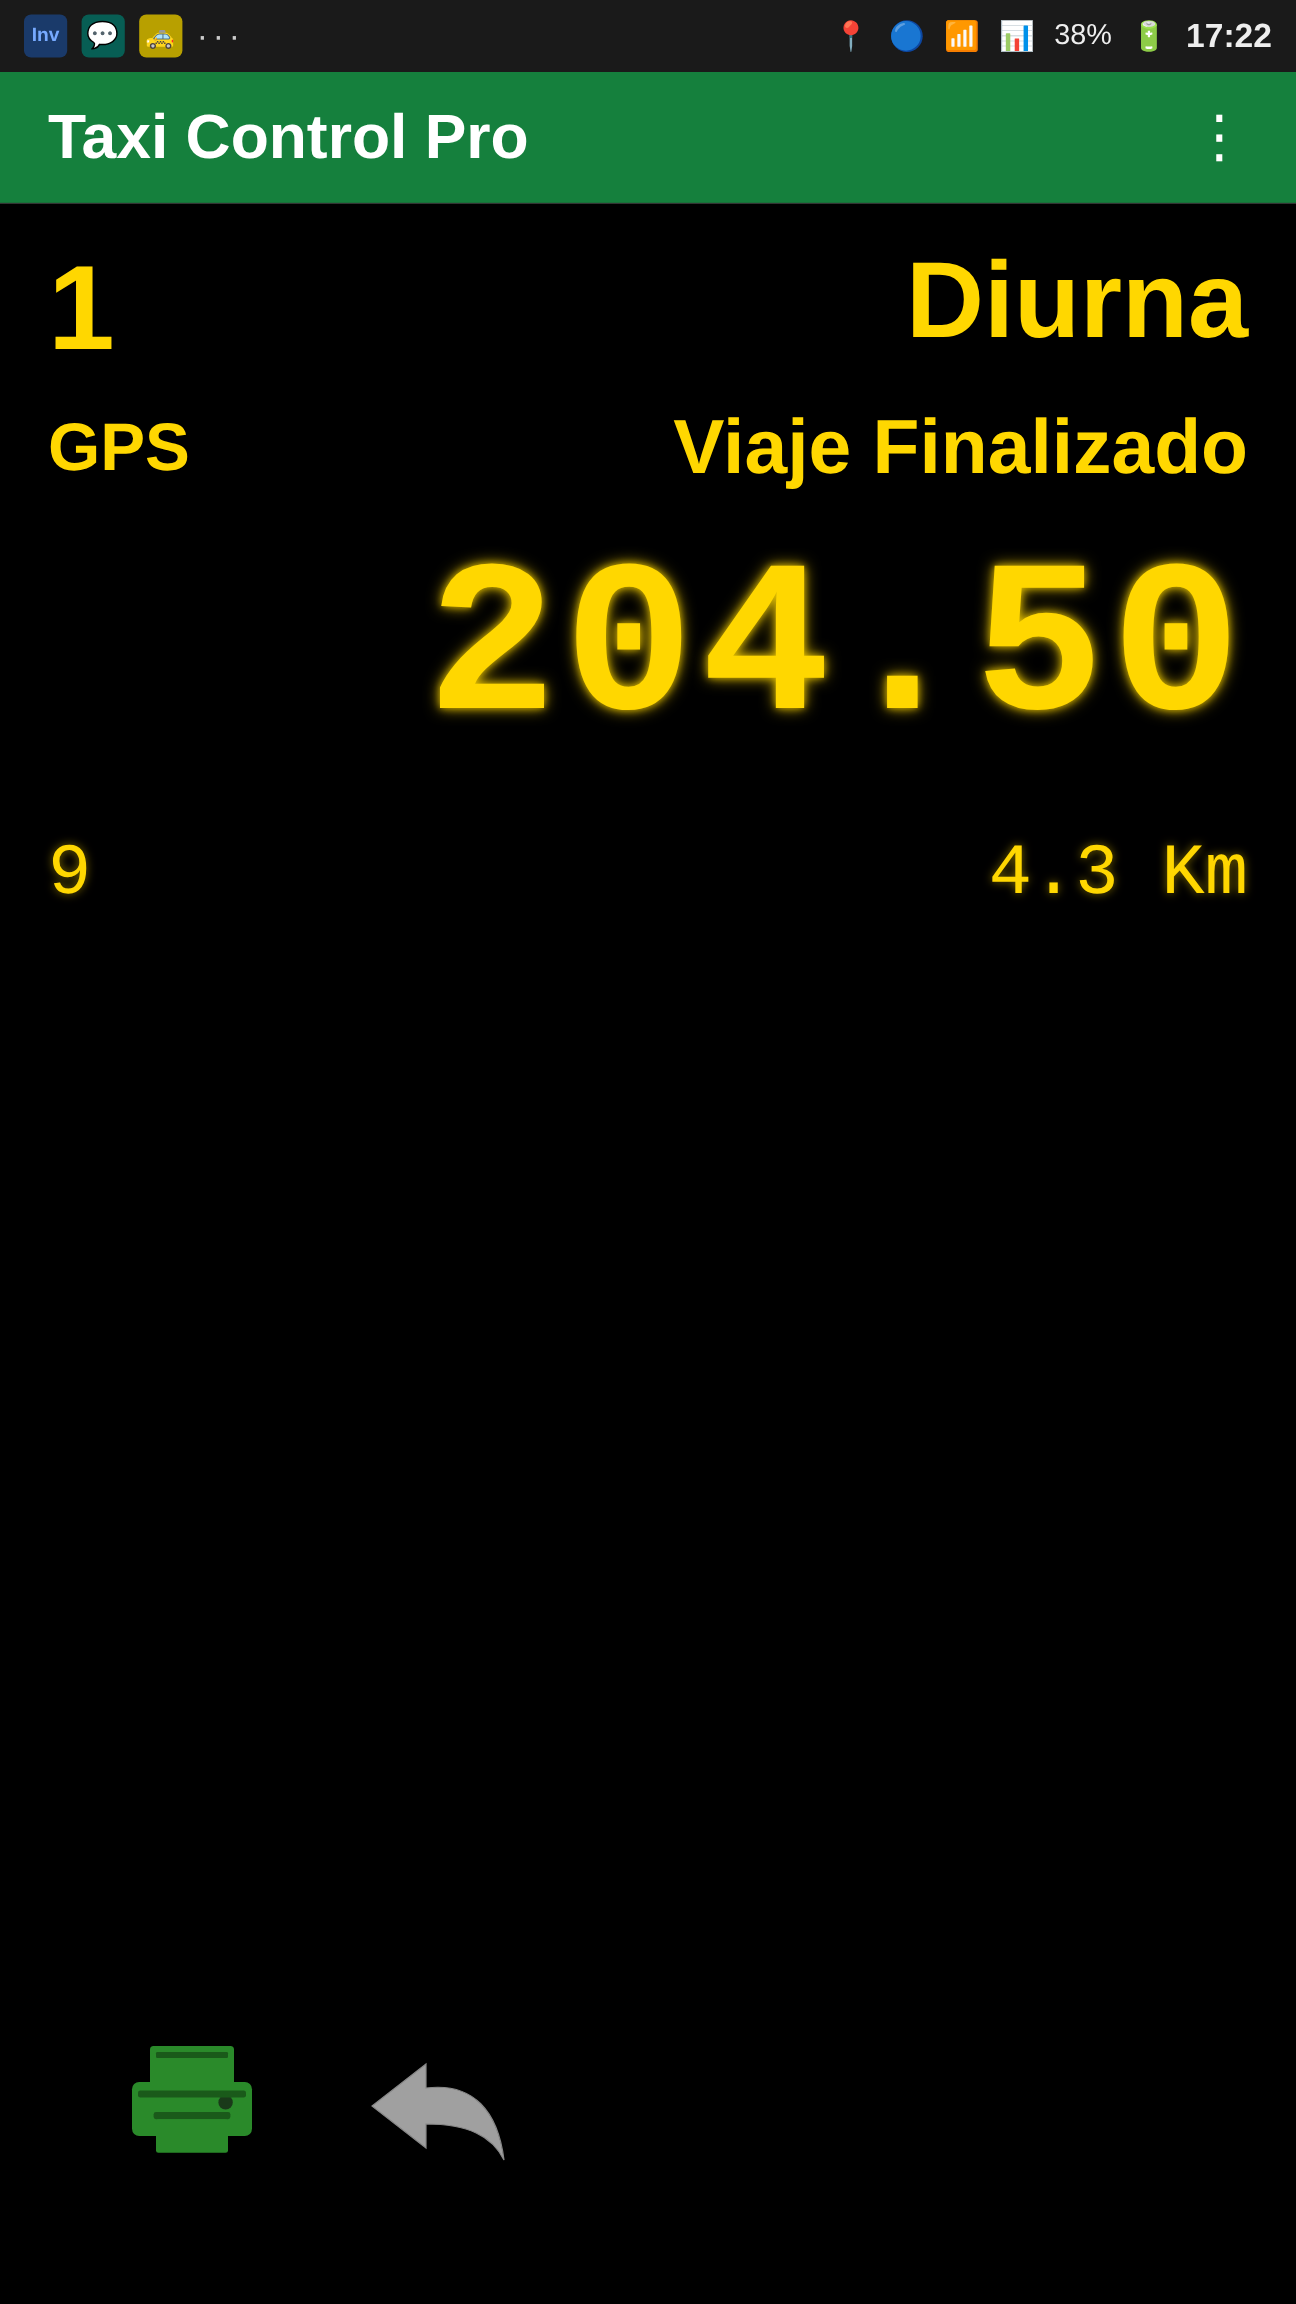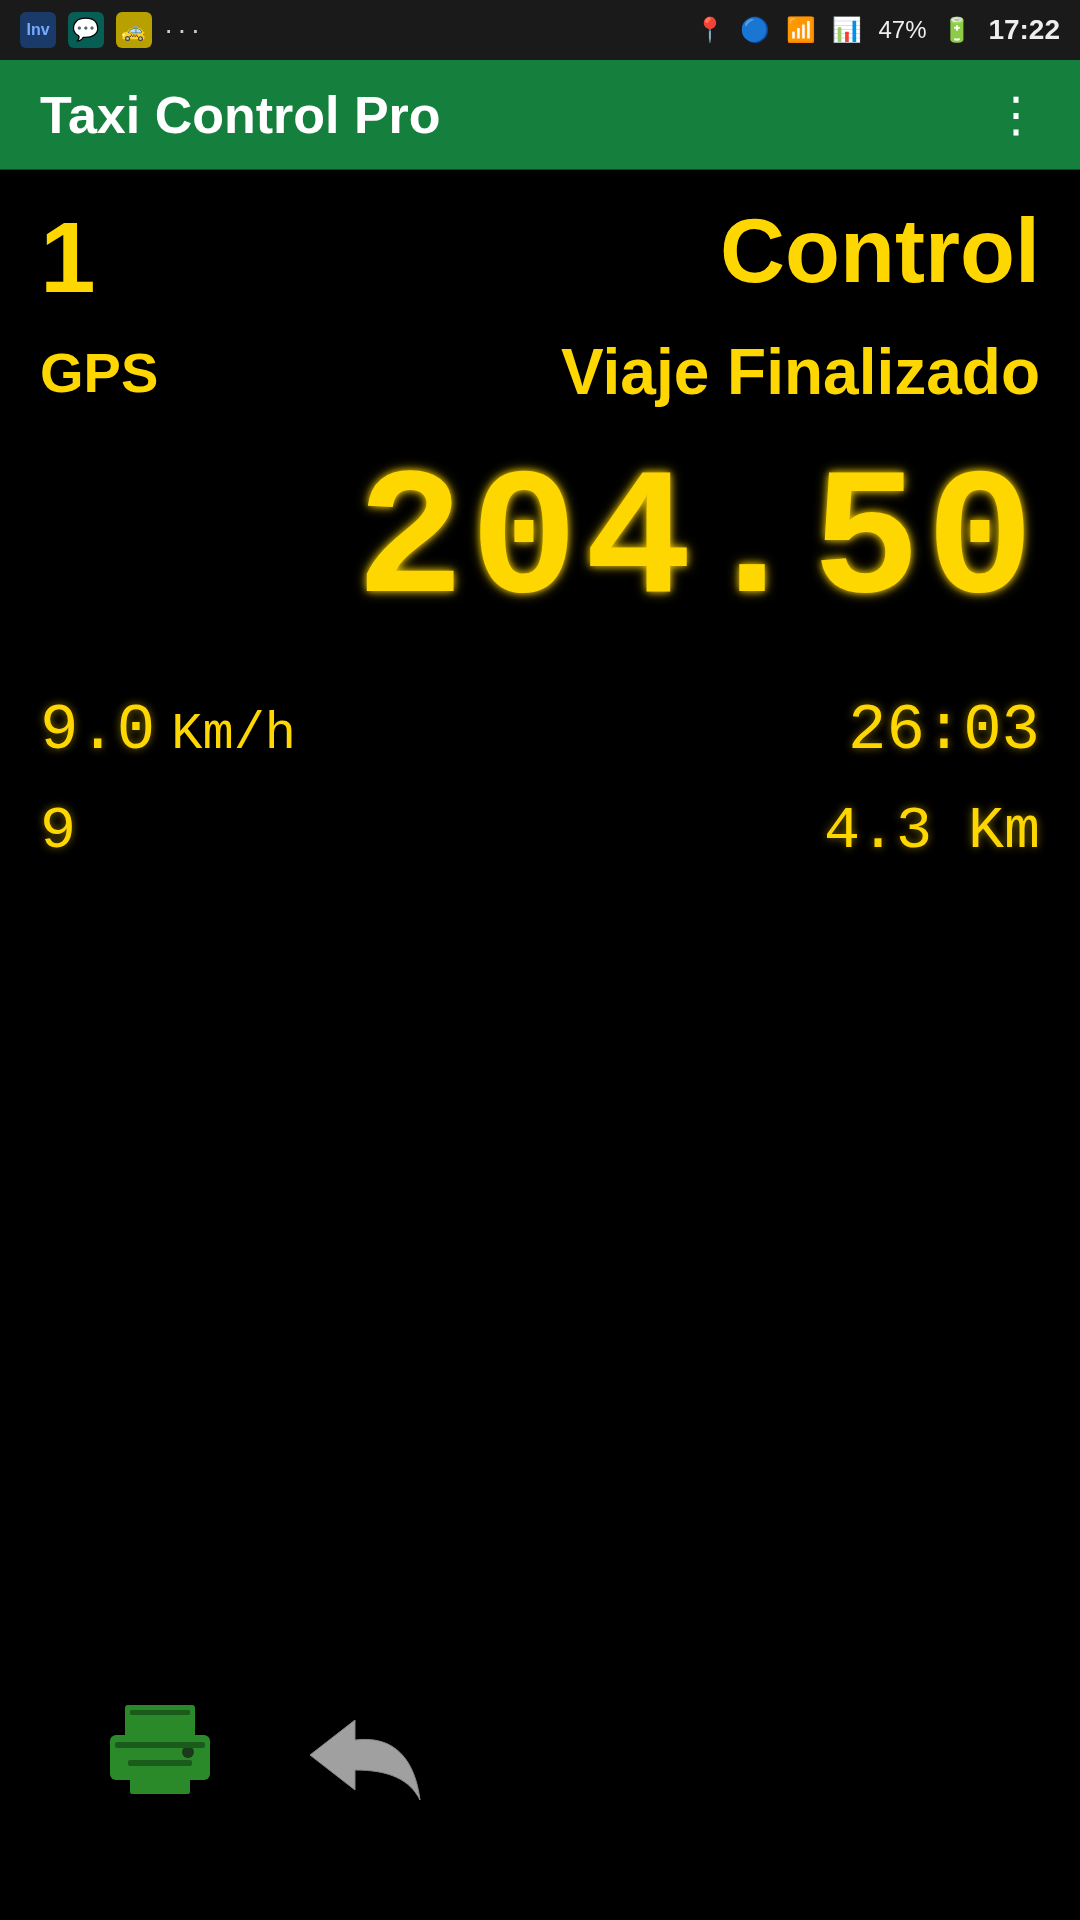--- a/index.html
+++ b/index.html
@@ -255,54 +255,47 @@
     <div class="status-icon" style="background:#1a3a6a; font-size:16px; font-weight:bold; color:#7af;">Inv</div>
     <div class="status-icon" style="background:#075e54; font-size:22px;">💬</div>
     <div class="status-icon yellow" style="font-size:20px;">🚕</div>
     <span class="status-dots">···</span>
   </div>
   <div class="status-right">
     <span>📍</span>
     <span>🔵</span>
     <span>📶</span>
     <span>📊</span>
-    <span>47%</span>
+    <span>38%</span>
     <span>🔋</span>
     <span style="font-weight:bold; font-size:28px;">17:22</span>
   </div>
 </div>
 
 <div id="app-bar">
   <span id="app-title">Taxi Control Pro</span>
   <span id="menu-button">⋮</span>
 </div>
 
 <div id="main">
 
   <div id="top-row">
     <span id="trip-number">1</span>
-    <span id="trip-mode">Control</span>
+    <span id="trip-mode">Diurna</span>
   </div>
 
   <div id="gps-row">
     <span id="gps-label">GPS</span>
     <span id="trip-status">Viaje Finalizado</span>
   </div>
 
   <div id="fare-display">
     <span class="dotmatrix">204.50</span>
   </div>
 
-  <div id="stats-row-1">
-    <div class="stat-left">
-      <span class="stat-value">9.0</span>
-      <span class="stat-unit">Km/h</span>
-    </div>
-    <span class="stat-right">26:03</span>
-  </div>
 
   <div id="stats-row-2">
     <span class="stat-item">9</span>
     <span class="stat-item">4.3 Km</span>
   </div>
 
   <div id="spacer"></div>
 
   <div id="button-row">
 

